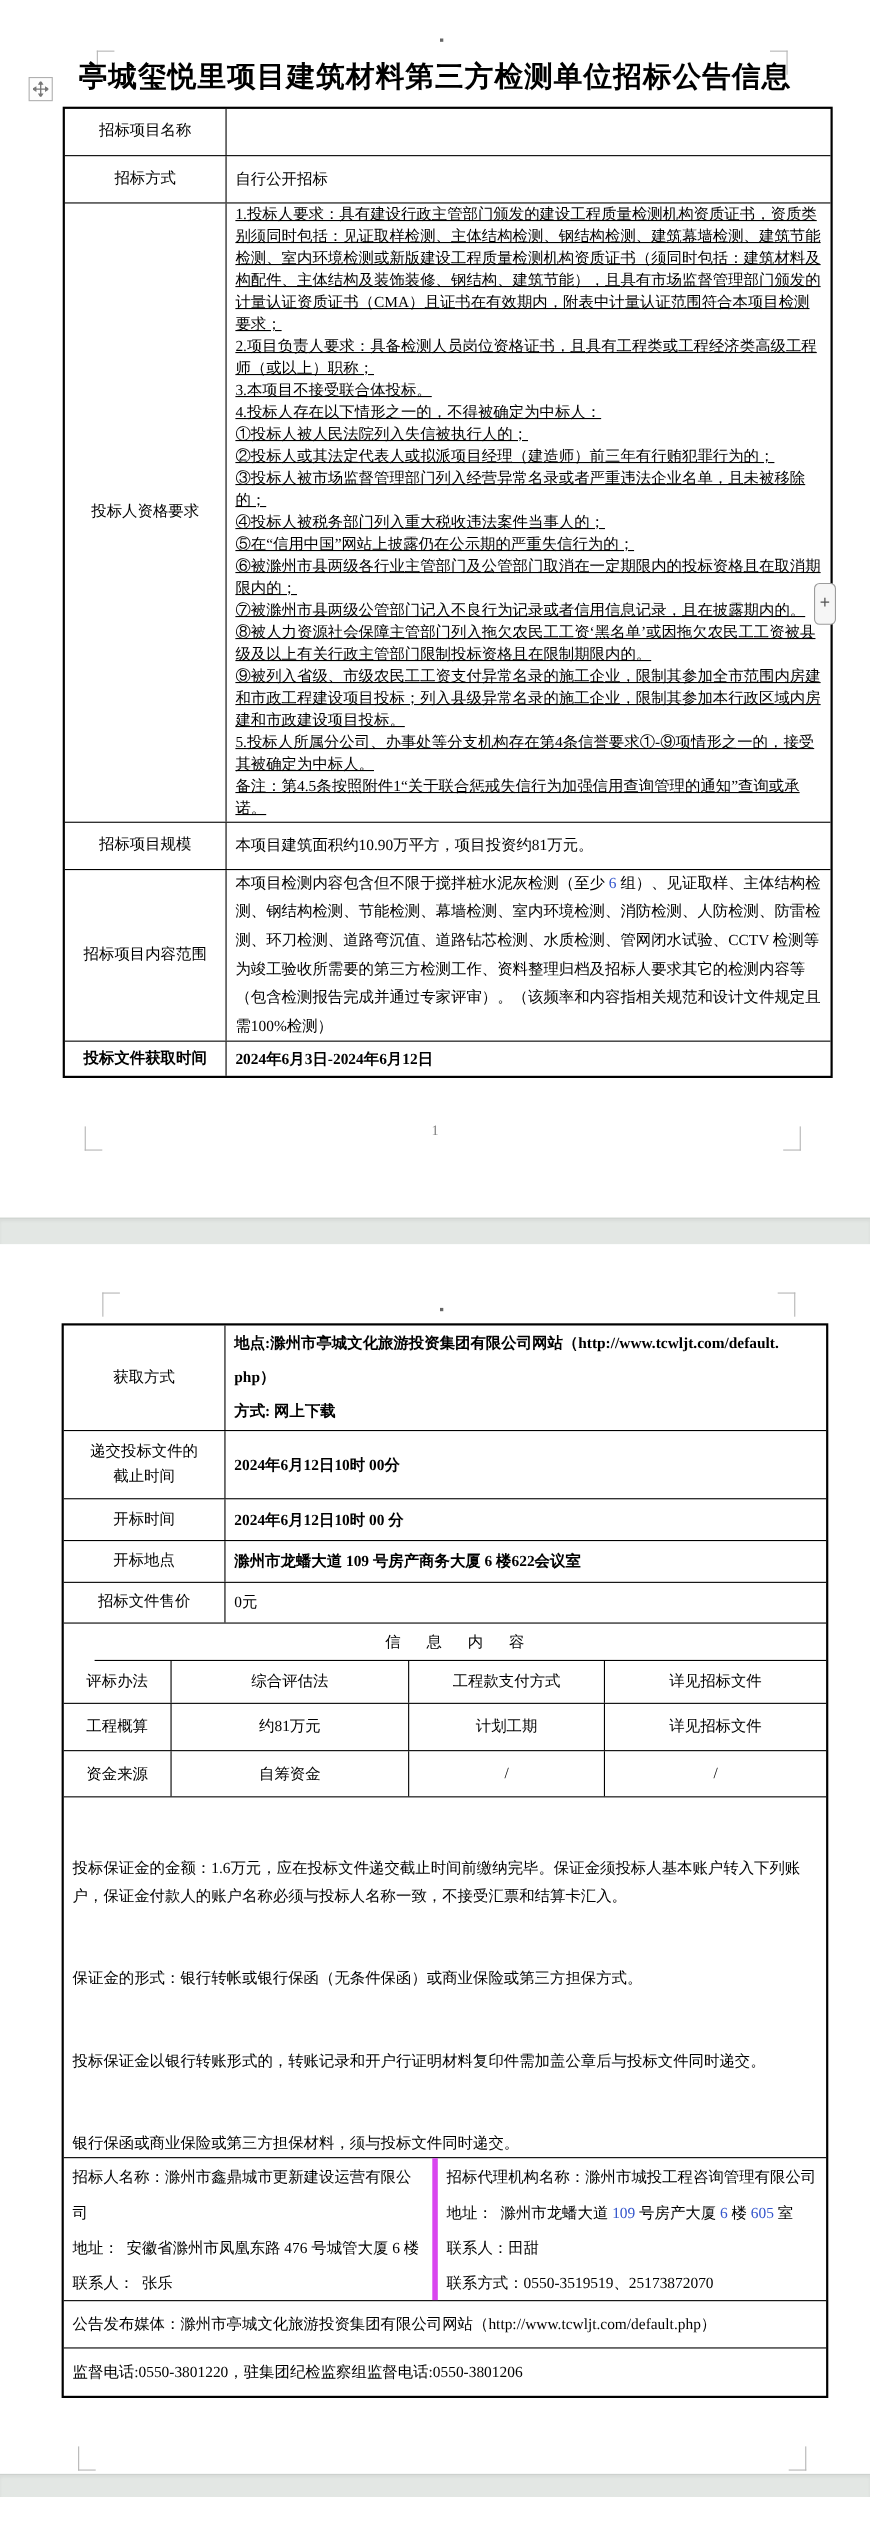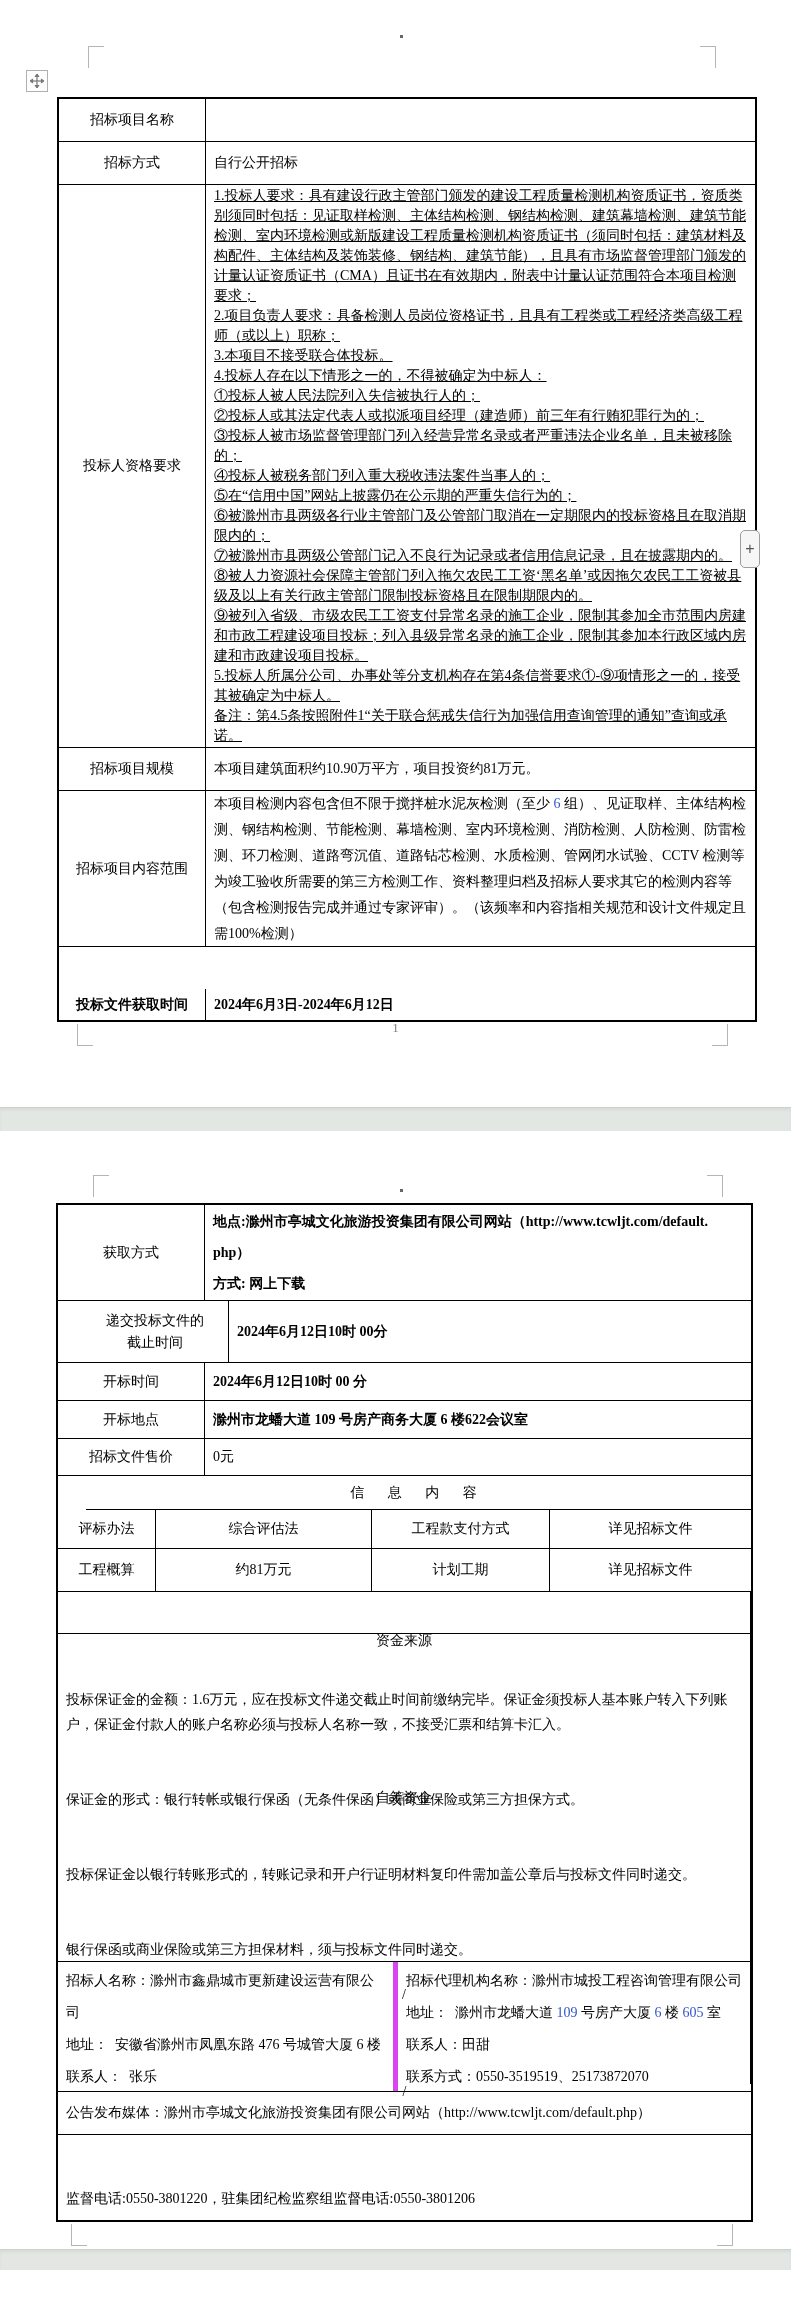--- a/index.html
+++ b/index.html
@@ -17,38 +17,38 @@
 
   .doc-title{position:absolute;top:52px;left:0;width:100%;text-align:center;
              font-size:26px;font-weight:bold;letter-spacing:1px;}
 
   .doc-table{position:absolute;border:2px solid #000;box-sizing:border-box;
              font-size:14px;background:#fff;}
   #table1{left:57px;top:97px;width:700px;}
   #table2{left:56px;top:72px;width:697px;}
 
   .tr{display:flex;border-bottom:1px solid #000;box-sizing:border-box;align-items:stretch;}
-  .tr:last-child{border-bottom:none;margin-top:42px;}
+  .tr:last-child{border-bottom:none;}
   .tl{flex:0 0 147px;border-right:1px solid #000;display:flex;align-items:center;
       justify-content:center;text-align:center;box-sizing:border-box;line-height:22px;
       white-space:pre-wrap;padding:0 2px;}
   .tv{flex:1;padding:0 8px;display:flex;align-items:center;box-sizing:border-box;
       white-space:pre-wrap;overflow:hidden;}
   .tv.blk{display:block;}
   .b{font-weight:bold;}
   .blue{color:#3355cc;}
 
   
   .r43{height:43px;} .r563{height:563px;} .r156{height:156px;} .r31{height:31px;}
   .qual-cell{line-height:20px;padding:1px 8px;text-decoration:underline;}
   .scope-cell{line-height:26px;padding:0 8px;}
 
   
-  .r96{height:96px;} .r62{height:62px;padding-left:24px;} .r38{height:38px;} .r37{height:37px;}
-  .r34{height:34px;margin-left:28px;} .r39{height:39px;} .r42{height:42px;flex-direction:column;} .r328{height:328px;}
+  .r96{height:96px;} .r62{height:62px;} .r38{height:38px;} .r37{height:37px;}
+  .r34{height:34px;margin-left:28px;} .r39{height:39px;} .r42{height:42px;} .r328{height:328px;}
   .r130{height:130px;}
   .obtain-cell{line-height:31px;padding:1px 8px;font-weight:bold;}
   .info-header{flex:1;display:flex;align-items:center;justify-content:center;
                letter-spacing:10px;}
   .c{display:flex;align-items:center;justify-content:center;text-align:right;
      box-sizing:border-box;border-right:1px solid #000;}
   .c:last-child{border-right:none;}
   .c1{flex:0 0 98px;} .c2{flex:0 0 216px;} .c3{flex:0 0 178px;} .c4{flex:1;}
   .deposit-cell{padding:3px 8px;line-height:25px;}
   .deposit-cell div{white-space:pre-wrap;}
@@ -94,20 +94,21 @@
           <line x1="7" y1="2" x2="7" y2="12"></line>
             <line x1="2" y1="7" x2="12" y2="7"></line>
           <path d="M7 0 L5.5 2.5 L8.5 2.5 Z"></path>
             <path d="M7 14 L5.5 11.5 L8.5 11.5 Z"></path>
           <path d="M0 7 L2.5 5.5 L2.5 8.5 Z"></path>
             <path d="M14 7 L11.5 5.5 L11.5 8.5 Z"></path>
         </g>
       </svg>
     </div>
 
+    <div class="doc-title">亭城玺悦里项目建筑材料第三方检测单位招标公告信息</div>
 
     <div class="doc-table" id="table1">
       <div class="tr r43">
         <div class="tl">招标项目名称</div>
       </div>
       <div class="tr r43">
         <div class="tl">招标方式</div>
         <div class="tv">自行公开招标</div>
       </div>
       <div class="tr r563">

